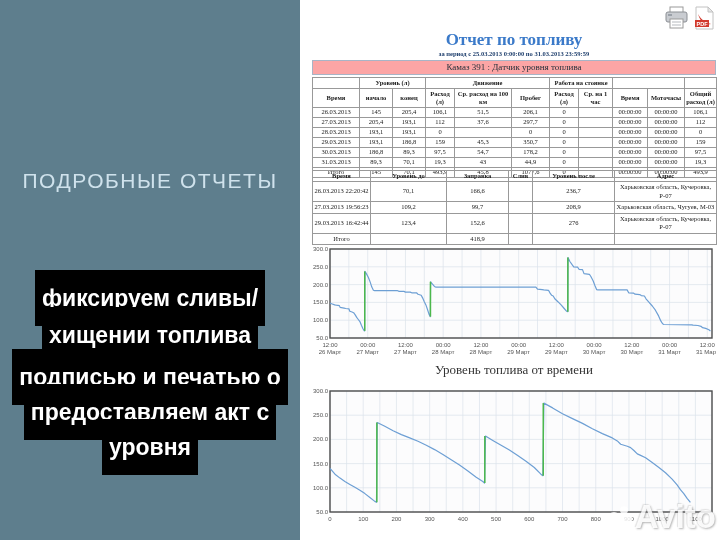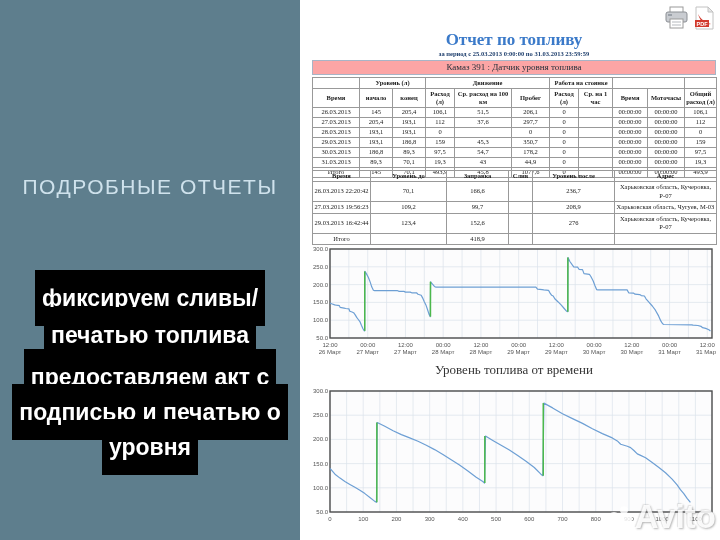--- a/index.html
+++ b/index.html
@@ -1,20 +1,20 @@
 <!DOCTYPE html>
 <html><head>
 <meta charset="utf-8">
 <style>
   html,body{margin:0;padding:0;}
   body{width:720px;height:540px;position:relative;overflow:hidden;background:#ffffff;
        font-family:"Liberation Sans",sans-serif;}
   
   .sidebar{position:absolute;left:0;top:0;width:300px;height:540px;background:#5e7e8d;}
-  .side-heading{position:absolute;top:168px;width:100%;text-align:center;
+  .side-heading{position:absolute;top:162px;width:100%;text-align:center;
       font-size:21px;font-weight:300;letter-spacing:1.5px;line-height:37px;color:#cfe2ec;}
   .black-block{position:absolute;width:100%;text-align:center;color:#ffffff;
       font-weight:700;font-size:23px;}
   .black-block .line{display:block;line-height:37px;}
   .black-block .line span{background:#000000;padding:15px 7px;}
   .bb1{top:280px;}
   .bb2{top:360px;line-height:35px;}
   .bb2 .line{line-height:35px;}
   
   .report{position:absolute;left:312px;top:0;width:404px;height:520px;background:#fff;
@@ -47,25 +47,25 @@
 </style>
 </head>
 <body>
 
 <div class="sidebar">
   <div class="side-heading">
     <div>ПОДРОБНЫЕ ОТЧЕТЫ</div>
   </div>
   <div class="black-block bb1">
     <span class="line"><span>фиксируем сливы/</span></span>
-    <span class="line"><span>печатью топлива</span></span>
+    <span class="line"><span>хищении топлива</span></span>
   </div>
   <div class="black-block bb2">
+    <span class="line"><span>подписью и печатью о</span></span>
     <span class="line"><span>предоставляем акт с</span></span>
-    <span class="line"><span>подписью и печатью о</span></span>
     <span class="line"><span>уровня</span></span>
   </div>
 </div>
 
 <div class="report">
 
   <div class="icons">
 
     <svg width="25" height="23" viewBox="0 0 25 23">
       <rect x="6" y="1" width="13" height="6" fill="#fff" stroke="#9a9a9a"></rect>

